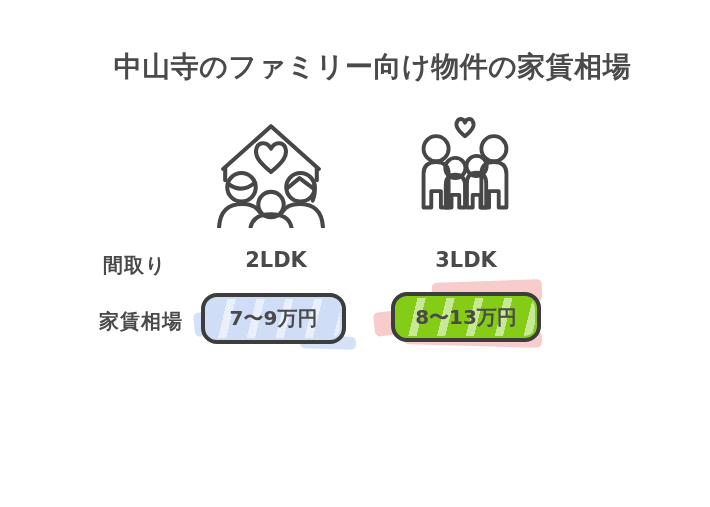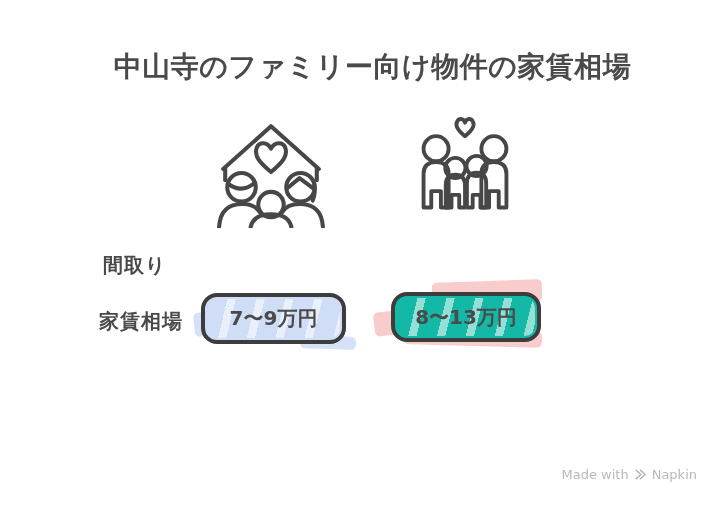--- a/index.html
+++ b/index.html
@@ -104,36 +104,30 @@
       <circle cx="45" cy="56" r="10.5"></circle>
       <circle cx="67" cy="54" r="10.5"></circle>
       <path d="M35 97 V74 Q35 63 45 63 Q55 63 55 74 V97 H49 V84 H41 V97 Z"></path>
       <path d="M57 97 V72 Q57 61 67 61 Q77 61 77 72 V97 H71 V84 H63 V97 Z"></path>
     </svg>
   </div>
 
   <div class="row-label rent-label">家賃相場</div>
   <div class="row-label layout-label">間取り</div>
 
+  <div class="col-value col1-value">2LDK</div>
+  <div class="col-value col2-value">3LDK</div>
 
   <div class="scribble blue-scrib-left" style="background-color: rgb(207, 222, 246);"></div>
   <div class="scribble blue-scrib-bot" style="background-color: rgb(207, 222, 246);"></div>
   <div class="scribble pink-scrib-top" style="background-color: rgb(248, 198, 198);"></div>
   <div class="scribble pink-scrib-left" style="background-color: rgb(248, 198, 198);"></div>
   <div class="scribble pink-scrib-bot" style="background-color: rgb(248, 198, 198);"></div>
 
   <div class="rent-box blue-box" style="background-color: rgb(207, 222, 246);">
     <span>7〜9万円</span>
   </div>
-  <div class="rent-box pink-box" style="background-color: #14b8a6;">
+  <div class="rent-box pink-box" style="background-color: #84cc16;">
     <span>8〜13万円</span>
   </div>
 
-  <div class="watermark">
-    <span>Made with</span>
-    <svg width="13" height="13" viewBox="0 0 14 14" fill="none" stroke="#b9b9b9" stroke-width="1.7" stroke-linecap="round" stroke-linejoin="round">
-      <path d="M2.5 2.5 L7.5 7 L2.5 11.5"></path>
-      <path d="M7 2.5 L12 7 L7 11.5"></path>
-    </svg>
-    <span>Napkin</span>
-  </div>
 
 </div>
 
 </body></html>

